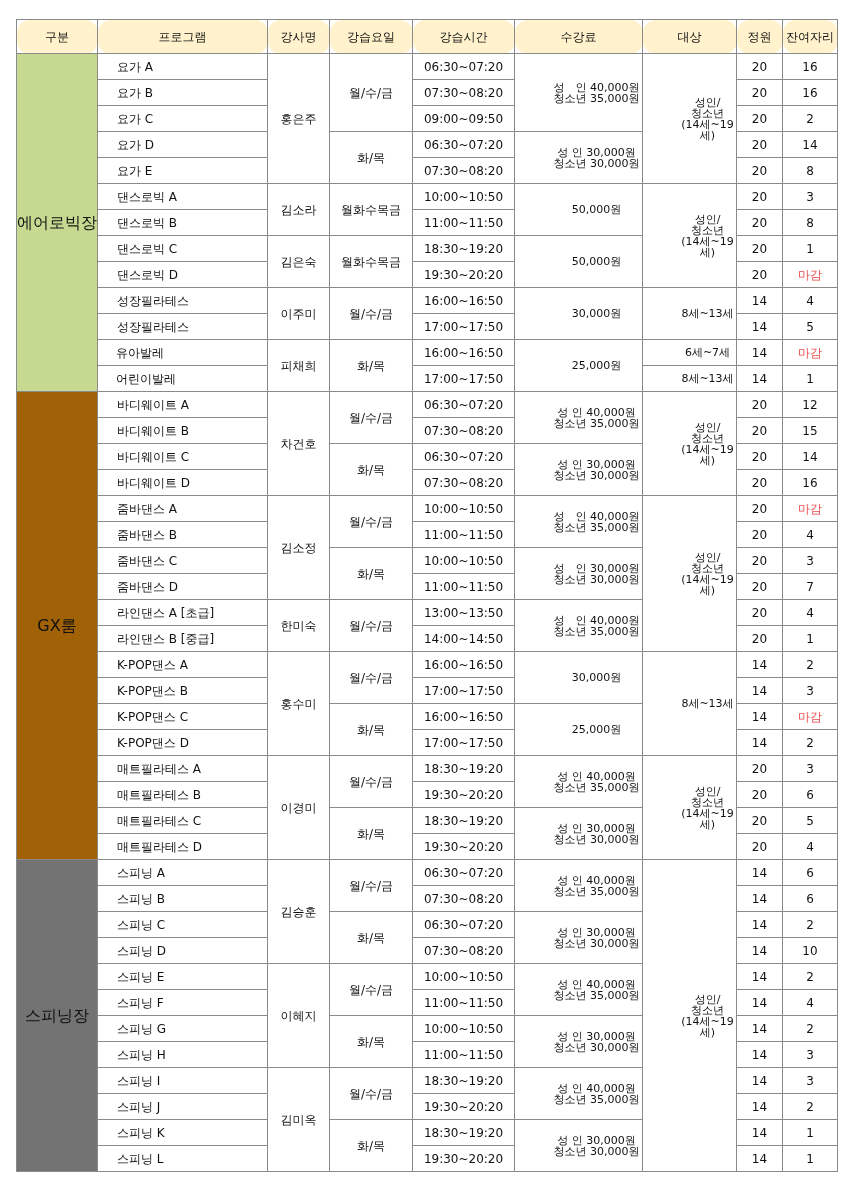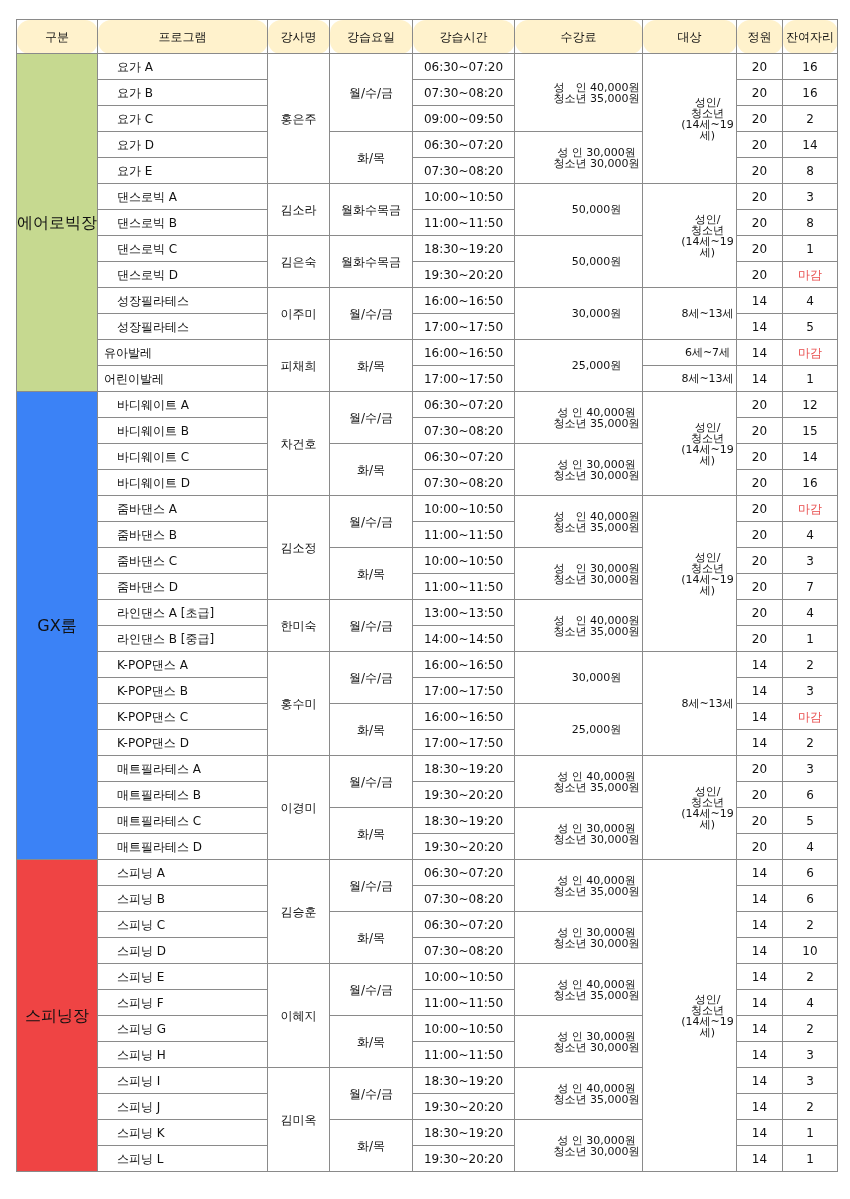--- a/index.html
+++ b/index.html
@@ -1,21 +1,21 @@
 <!DOCTYPE html>
 <html><head>
 <meta charset="utf-8">
 <style>
   html, body { margin:0; padding:0; background:#ffffff; }
   body { width:850px; height:1199px; position:relative; font-family:"DejaVu Sans", "Liberation Sans", sans-serif; }
   table { position:absolute; left:16px; top:19px; border-collapse:collapse; table-layout:fixed; font-size:12px; color:#111; }
   td, th { border:1px solid #8a8a8a; padding:0; height:25px; line-height:12px; text-align:center; vertical-align:middle; overflow:hidden; white-space:nowrap; }
   th { background:#fff2cc; font-weight:normal; height:33px;border-radius:13px; }
   td.prog { text-align:left; padding-left:19px; }
-  td.prog.indent { padding-left:6px; }
+  td.prog.indent { padding-left:18px; }
   td.cat { font-size:16px; }
   td.fee, td.target { white-space:normal; line-height:11px; font-size:11px;padding-left:36px; }
   .closed { color:#e84b4b; }
 </style>
 </head>
 <body>
 
 <table>
   <colgroup>
     <col style="width:77px">
@@ -137,21 +137,21 @@
         <td class="closed" style="color: rgb(232, 75, 75);">마감</td>
       </tr>
       <tr>
         <td class="prog indent">어린이발레</td>
         <td>17:00~17:50</td>
         <td class="target">8세~13세</td>
         <td>14</td>
         <td>1</td>
       </tr>
       <tr>
-        <td class="cat" rowspan="18" style="background: #3b82f6;">GX룸</td>
+        <td class="cat" rowspan="18" style="background: #a16207;">GX룸</td>
         <td class="prog">바디웨이트 A</td>
         <td rowspan="4">차건호</td>
         <td rowspan="2">월/수/금</td>
         <td>06:30~07:20</td>
         <td class="fee" rowspan="2">성 인 40,000원<br>청소년 35,000원</td>
         <td class="target" rowspan="4">성인/<br>청소년<br>(14세~19세)</td>
         <td>20</td>
         <td>12</td>
       </tr>
       <tr>
@@ -273,21 +273,21 @@
         <td>20</td>
         <td>5</td>
       </tr>
       <tr>
         <td class="prog">매트필라테스 D</td>
         <td>19:30~20:20</td>
         <td>20</td>
         <td>4</td>
       </tr>
       <tr>
-        <td class="cat" rowspan="12" style="background: #ef4444;">스피닝장</td>
+        <td class="cat" rowspan="12" style="background: #737373;">스피닝장</td>
         <td class="prog">스피닝 A</td>
         <td rowspan="4">김승훈</td>
         <td rowspan="2">월/수/금</td>
         <td>06:30~07:20</td>
         <td class="fee" rowspan="2">성 인 40,000원<br>청소년 35,000원</td>
         <td class="target" rowspan="12">성인/<br>청소년<br>(14세~19세)</td>
         <td>14</td>
         <td>6</td>
       </tr>
       <tr>

